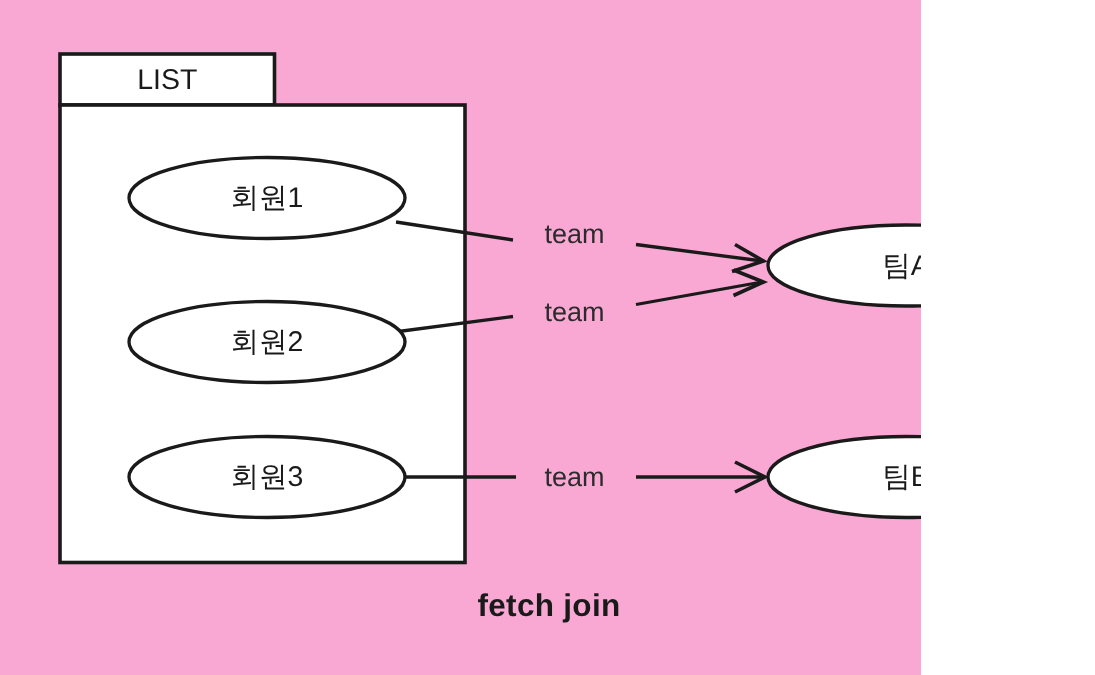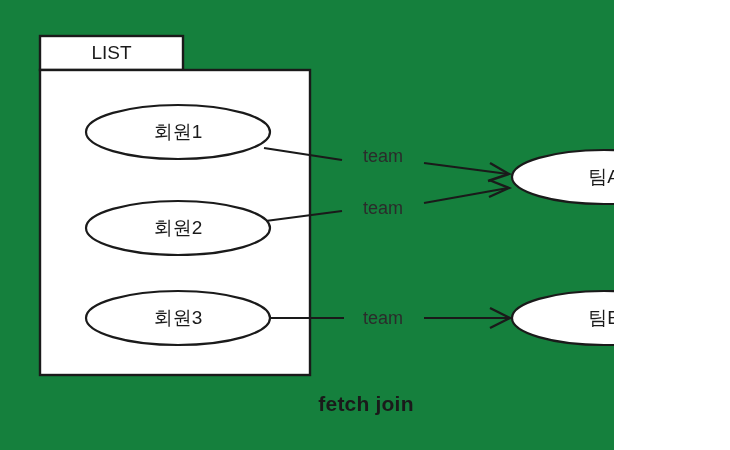--- a/index.html
+++ b/index.html
@@ -4,21 +4,21 @@
 <style>
   html, body {
     margin: 0;
     padding: 0;
     background: #ffffff;
   }
   #canvas {
     position: relative;
     width: 614px;
     height: 450px;
-    background: #15803d;
+    background: #f9a8d4;
     overflow: hidden;
     font-family: "Liberation Sans", sans-serif;
   }
   svg#diagram {
     position: absolute;
     left: 0;
     top: 0;
     width: 730px;
     height: 450px;
   }

